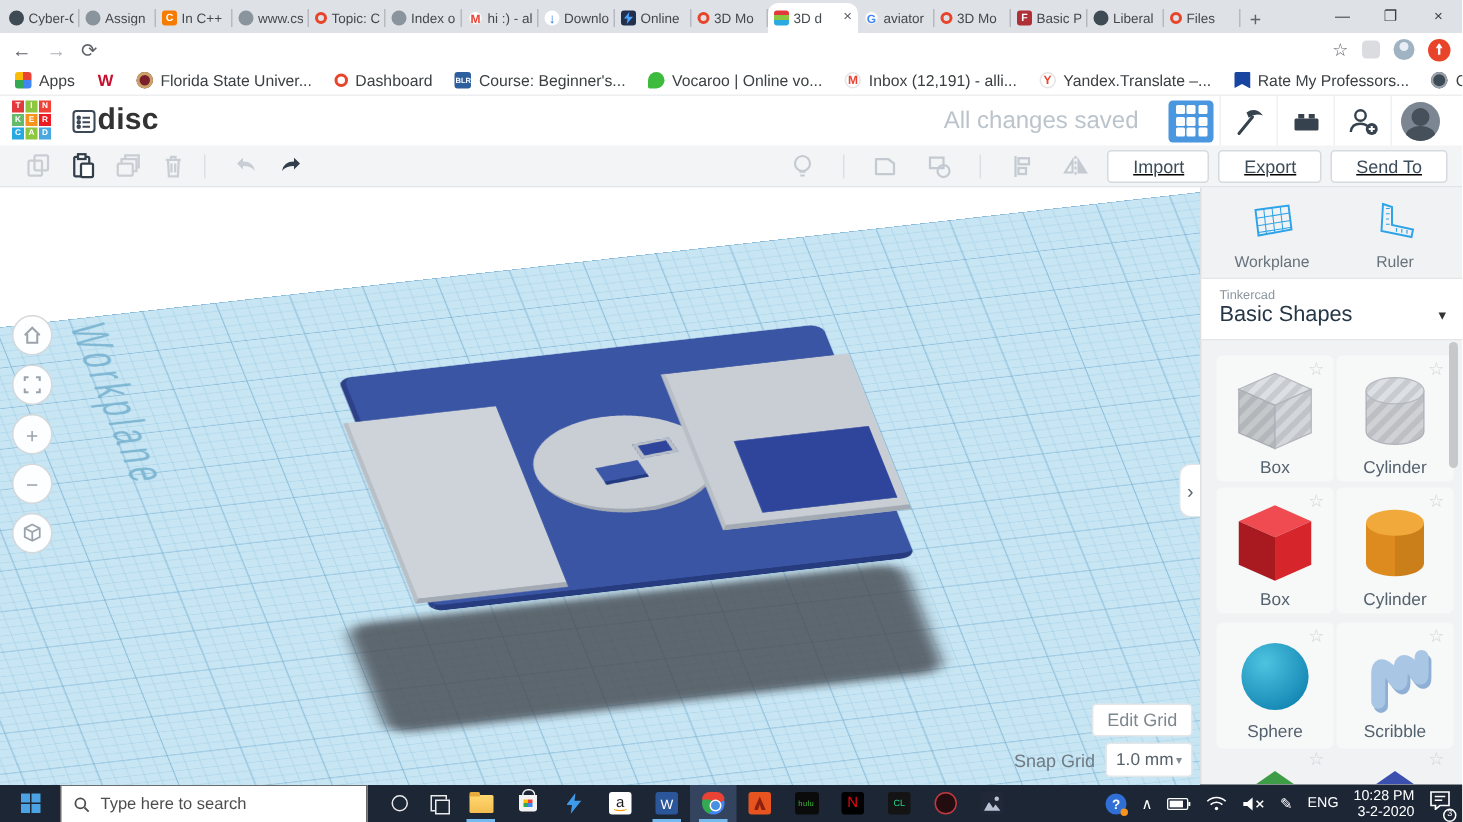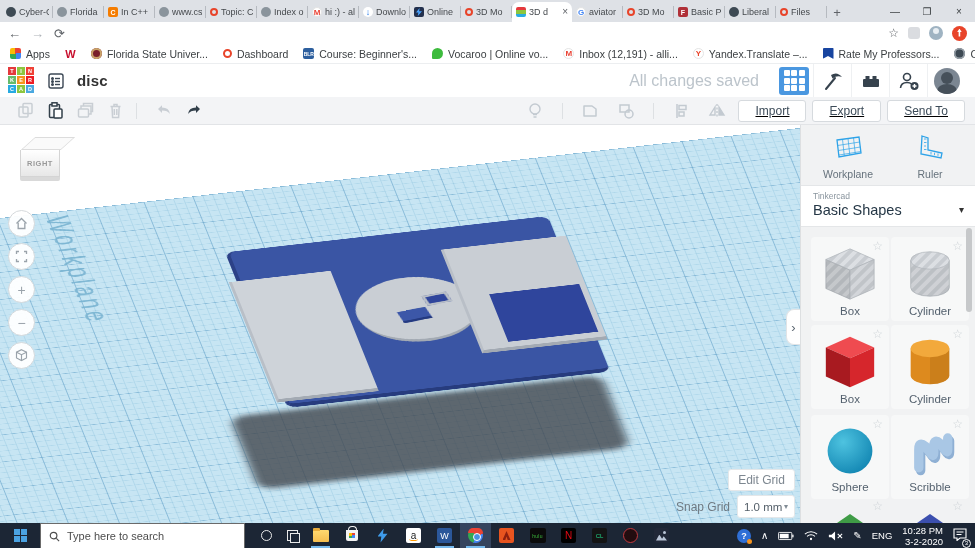--- a/index.html
+++ b/index.html
@@ -61,21 +61,21 @@
   .b-gmail { background:#fff; border:1px solid #e4e4e4; color:#ea4335; }
   .b-yandex { background:#fff; border:1px solid #e4e4e4; color:#e8442a; }
   .b-rmp { border-radius:1px; background:#1845a0; clip-path:polygon(0 0,100% 0,100% 100%,50% 72%,0 100%); }
   .b-dark { background:#3e4a54; box-shadow:inset 0 0 0 1.5px #9aa3ab; }
 
   
   .tkheader { position:absolute; left:0; top:64px; width:975px; height:33px; background:#fff; display:flex; align-items:center; padding:0 10px 0 8px; }
   .tklogo { width:27px; height:27px; display:grid; grid-template-columns:repeat(3,8px); grid-template-rows:repeat(3,8px); gap:1px; cursor:pointer; }
   .tklogo span { display:flex; align-items:center; justify-content:center; color:#fff; font-size:5.5px; font-weight:bold; }
   .listbtn { margin-left:12px; cursor:pointer; display:flex; }
-  .tktitle { margin-left:12px; font-size:15px; color:#333; font-weight:bold; letter-spacing:.2px; }
+  .tktitle { font-size:20px; color:#333; font-weight:bold; letter-spacing:.2px; }
   .tkstatus { margin-left:auto; font-size:16px; color:#bcc4cb; margin-right:16px; }
   .hdr-ic { width:38px; height:33px; display:flex; align-items:center; justify-content:center; border-left:1px solid #eef0f2; cursor:pointer; }
   .gridbtn { width:30px; height:28px; background:#4a97e0; border-radius:3px; display:grid; grid-template-columns:repeat(3,6px); grid-template-rows:repeat(3,6px); gap:1.5px; align-content:center; justify-content:center; cursor:pointer; }
   .gridbtn i { background:#fff; border-radius:1px; }
   .avatar { width:26px; height:26px; border-radius:50%; background:#7b8692; position:relative; overflow:hidden; cursor:pointer; }
   .avatar:before { content:""; position:absolute; left:7px; top:4px; width:12px; height:12px; border-radius:50%; background:#46505a; }
   .avatar:after { content:""; position:absolute; left:3px; top:16px; width:20px; height:14px; border-radius:50%; background:#46505a; }
 
   
   .tktoolbar { position:absolute; left:0; top:97px; width:975px; height:28px; background:#f3f4f6; border-bottom:1px solid #e2e4e7; display:flex; align-items:center; padding:0 10px;text-decoration:underline; }
@@ -198,21 +198,21 @@
 
 <div class="screen">
 
   <div class="tabstrip">
     <div class="tab">
         <span class="fav c-darkglobe"></span>
         <span class="tlabel">Cyber-C</span>
       </div>
     <div class="tab">
         <span class="fav c-gray"></span>
-        <span class="tlabel">Florida</span>
+        <span class="tlabel">Assign</span>
       </div>
     <div class="tab">
         <span class="fav sq c-orange">C</span>
         <span class="tlabel">In C++</span>
       </div>
     <div class="tab">
         <span class="fav c-gray"></span>
         <span class="tlabel">www.cs</span>
       </div>
     <div class="tab">
@@ -479,25 +479,20 @@
         <div class="hub">
           <div class="hub-box"></div>
           <div class="hub-hole"></div>
         </div>
         <div class="shutter">
           <div class="shutter-window"></div>
         </div>
       </div>
     </div>
 
-    <div class="viewcube">
-      <div class="vc-top"></div>
-      <div class="vc-front">RIGHT</div>
-      <div class="vc-base"></div>
-    </div>
 
     <div class="navbtn" style="top:85px">
       <svg width="15" height="15" viewBox="0 0 18 18" fill="none" stroke="#9aa3ab" stroke-width="1.6">
           <path d="M3,9 L9,3 L15,9"></path>
           <path d="M5,8 v7 h8 v-7"></path>
         </svg>
     </div>
     <div class="navbtn" style="top:118px">
       <svg width="15" height="15" viewBox="0 0 18 18" fill="none" stroke="#9aa3ab" stroke-width="1.6">
           <path d="M3,6 V3 H6 M12,3 H15 V6 M15,12 V15 H12 M6,15 H3 V12"></path>

